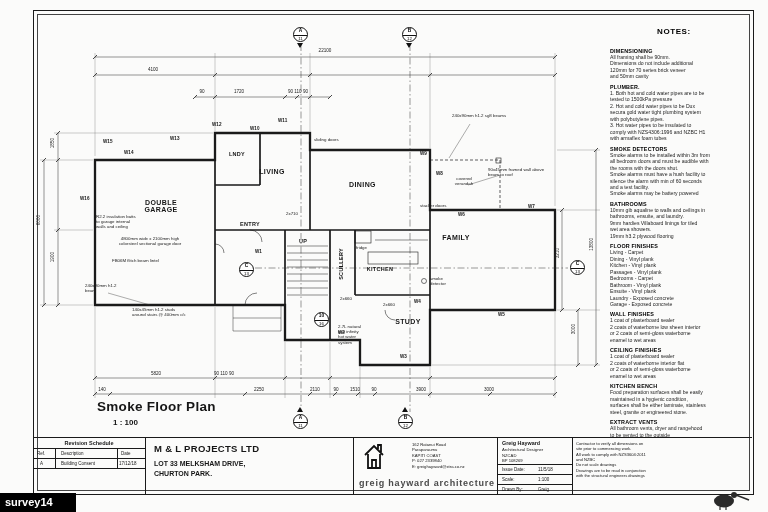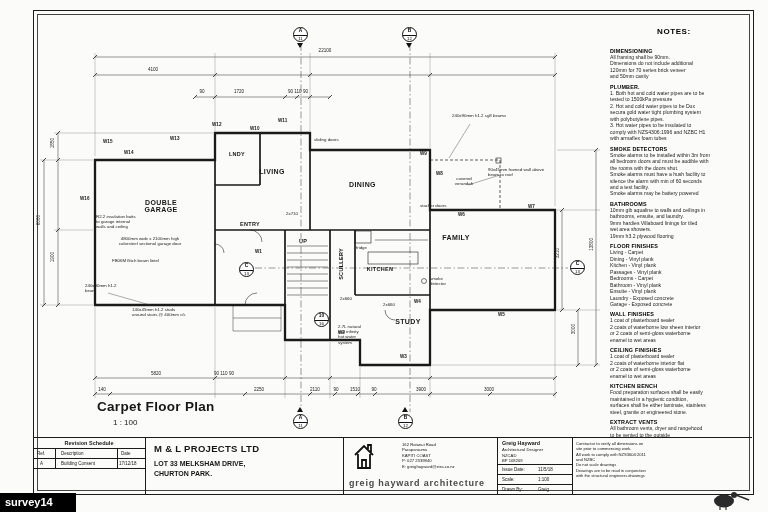--- a/index.html
+++ b/index.html
@@ -16,21 +16,21 @@
   .dimv{writing-mode:vertical-rl;transform:rotate(180deg);}
   .border-outer{position:absolute;left:33px;top:10px;width:719px;height:483px;border:1.3px solid #1a1a1a;}
   .border-inner{position:absolute;left:37px;top:14px;width:711px;height:475px;border:.5px solid #444;}
   .watermark{position:absolute;left:0;top:493px;width:76px;height:26px;background:#000;color:#fff;font-size:11px;font-weight:bold;line-height:19px;padding-left:5px;box-sizing:border-box;}
   .bubble{position:absolute;width:15px;height:15px;border:.9px solid #111;border-radius:50%;background:#fff;box-sizing:border-box;display:flex;flex-direction:column;}
   .bubble .bt{flex:1;border-bottom:.6px solid #111;font-size:4.8px;font-weight:bold;text-align:center;line-height:6.5px;}
   .bubble .bn{flex:1;font-size:4.3px;text-align:center;line-height:6px;}
   .flag-down{position:absolute;width:0;height:0;border-left:3.5px solid transparent;border-right:3.5px solid transparent;border-top:5px solid #111;}
   .flag-up{position:absolute;width:0;height:0;border-left:3.5px solid transparent;border-right:3.5px solid transparent;border-bottom:5px solid #111;}
   .plan-title{font-size:13.5px;font-weight:bold;letter-spacing:.3px;}
-  .plan-scale{font-size:8px;font-weight:normal;}
+  .plan-scale{font-size:8px;font-weight:bold;}
   
   .notes{position:absolute;left:610px;top:27px;width:142px;height:408px;}
   .notes-title{font-size:8px;font-weight:bold;letter-spacing:.6px;margin-bottom:12px;padding-left:47px;}
   .nh{font-size:5.4px;font-weight:bold;margin-top:4px;letter-spacing:.2px;}
   .nb{font-size:5.1px;line-height:1.27;white-space:pre-line;color:#1c1c1c;}
   
   .tb{position:absolute;left:33px;top:437px;width:719px;height:56px;border-top:1.1px solid #1a1a1a;box-sizing:border-box;}
   .cell{position:absolute;top:0;height:56px;border-left:.9px solid #1a1a1a;box-sizing:border-box;}
   .hline{position:absolute;height:.6px;background:#1a1a1a;}
   .vline{position:absolute;width:.6px;background:#1a1a1a;}
@@ -181,21 +181,21 @@
 <span class="t dim c" style="left:202px;top:371px;width:44px;">90 110 90</span>
 <span class="t dim c" style="left:94px;top:387px;width:16px;">140</span>
 <span class="t dim c" style="left:248px;top:387px;width:22px;">2250</span>
 <span class="t dim c" style="left:304px;top:387px;width:22px;">2110</span>
 <span class="t dim c" style="left:330px;top:387px;width:12px;">90</span>
 <span class="t dim c" style="left:344px;top:387px;width:22px;">1510</span>
 <span class="t dim c" style="left:368px;top:387px;width:12px;">90</span>
 <span class="t dim c" style="left:408px;top:387px;width:26px;">3900</span>
 <span class="t dim c" style="left:476px;top:387px;width:26px;">3000</span>
 
-<span class="t plan-title" style="left:97px;top:399px;">Carpet Floor Plan</span>
+<span class="t plan-title" style="left:97px;top:399px;">Smoke Floor Plan</span>
 <span class="t plan-scale" style="left:113px;top:418px;">1 : 100</span>
 
 <div class="notes">
   <div class="notes-title">NOTES:</div>
   <div class="nh">DIMENSIONING</div>
   <div class="nb">All framing shall be 90mm.
 Dimensions do not include additional
 120mm for 70 series brick veneer
 and 50mm cavity</div>
   <div class="nh">PLUMBER.</div>
@@ -267,21 +267,21 @@
     <div class="vline" style="left:22px;top:10px;height:20px;"></div>
     <div class="vline" style="left:84px;top:10px;height:20px;"></div>
   </div>
 
   <div class="cell" style="left:112px;width:193px;">
     <span class="tbs" style="left:8px;top:5px;font-size:9.5px;font-weight:bold;letter-spacing:.3px;">M &amp; L PROJECTS LTD</span>
     <span class="tbs" style="left:8px;top:22px;font-size:7px;font-weight:bold;">LOT 33 MELKSHAM DRIVE,</span>
     <span class="tbs" style="left:8px;top:32px;font-size:7px;font-weight:bold;">CHURTON PARK.</span>
   </div>
 
-  <div class="cell" style="left:310px;width:159px;">
+  <div class="cell" style="left:320px;width:159px;">
     <svg class="abs" style="left:8px;top:4px;" width="24" height="30" viewBox="0 0 24 30">
       <path d="M3,13 L12,4 L21,13 M6,12 V26 H18 V12 M10,26 V18 H14 V26 M16,7 V3 H19 V10" fill="none" stroke="#111" stroke-width="1.8"></path>
     </svg>
     <div class="tbs pre" style="left:58px;top:4px;font-size:4.2px;line-height:1.3;">162 Ratanui Road
 Paraparaumu
 KAPITI COAST
 P: 027 2339840
 E: greighayward@xtra.co.nz</div>
     <span class="tbs" style="left:5px;top:40px;width:152px;font-size:9px;color:#4a4a4a;letter-spacing:.8px;font-weight:600;">greig hayward architecture</span>
   </div>

